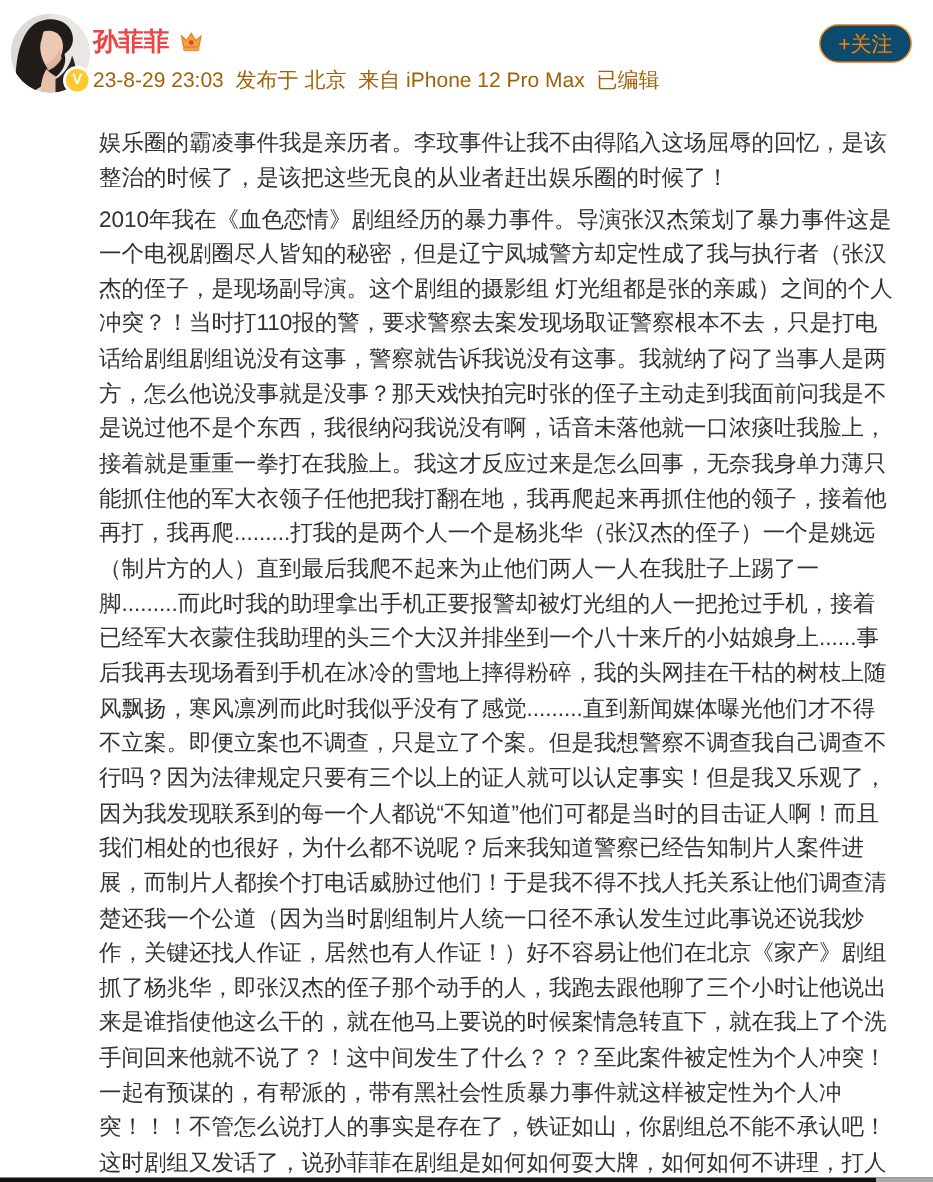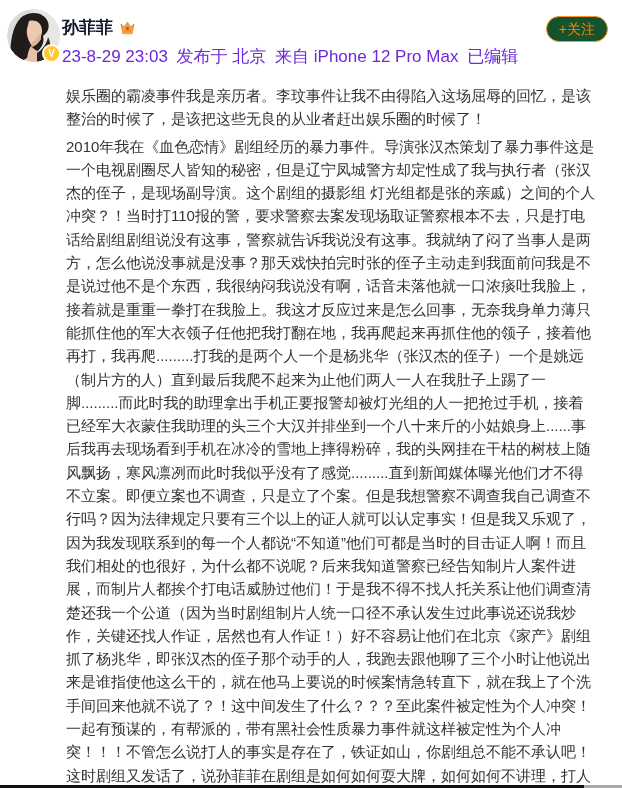--- a/index.html
+++ b/index.html
@@ -13,27 +13,27 @@
   
   .avatar-wrap{position:absolute;left:7px;top:9px;width:53px;height:53px;}
   .avatar{width:53px;height:53px;border-radius:50%;overflow:hidden;display:block;}
   .v-badge{
     position:absolute;right:-1px;bottom:-1px;width:15px;height:15px;border-radius:50%;
     background:#ffc82e;border:2px solid #fff;color:#fff;font-size:10px;font-weight:bold;
     display:flex;align-items:center;justify-content:center;line-height:1;
   }
   .head-main{position:absolute;left:62px;top:16px;right:90px;}
   .user-row{display:flex;align-items:center;height:22px;}
-  .username{color:#0f172a;font-size:17px;font-weight:bold;text-decoration:none;cursor:pointer;}
+  .username{color:#ef4444;font-size:17px;font-weight:bold;text-decoration:none;cursor:pointer;}
   .crown{margin-left:6px;display:inline-flex;width:17px;height:17px;}
-  .meta-row{margin-top:7px;color:#6d28d9;font-size:17px;white-space:nowrap;}
+  .meta-row{margin-top:7px;color:#a16207;font-size:14px;white-space:nowrap;}
   .meta-row span{margin-right:4px;}
   .follow-btn{
     position:absolute;top:16px;right:14px;height:26px;min-width:62px;box-sizing:border-box;
-    background:#14532d;border:1px solid #ff9326;border-radius:15px;color:#ff8200;
+    background:#0c4a6e;border:1px solid #ff9326;border-radius:15px;color:#ff8200;
     font-size:14px;line-height:24px;text-align:center;padding:0 12px;cursor:pointer;
     font-family:inherit;
   }
 
   
   .content{
     position:absolute;left:62px;top:80px;width:538px;
     font-size:15px;line-height:23.3px;color:#333333;
     letter-spacing:0;word-break:break-all;text-align:left;
   }

